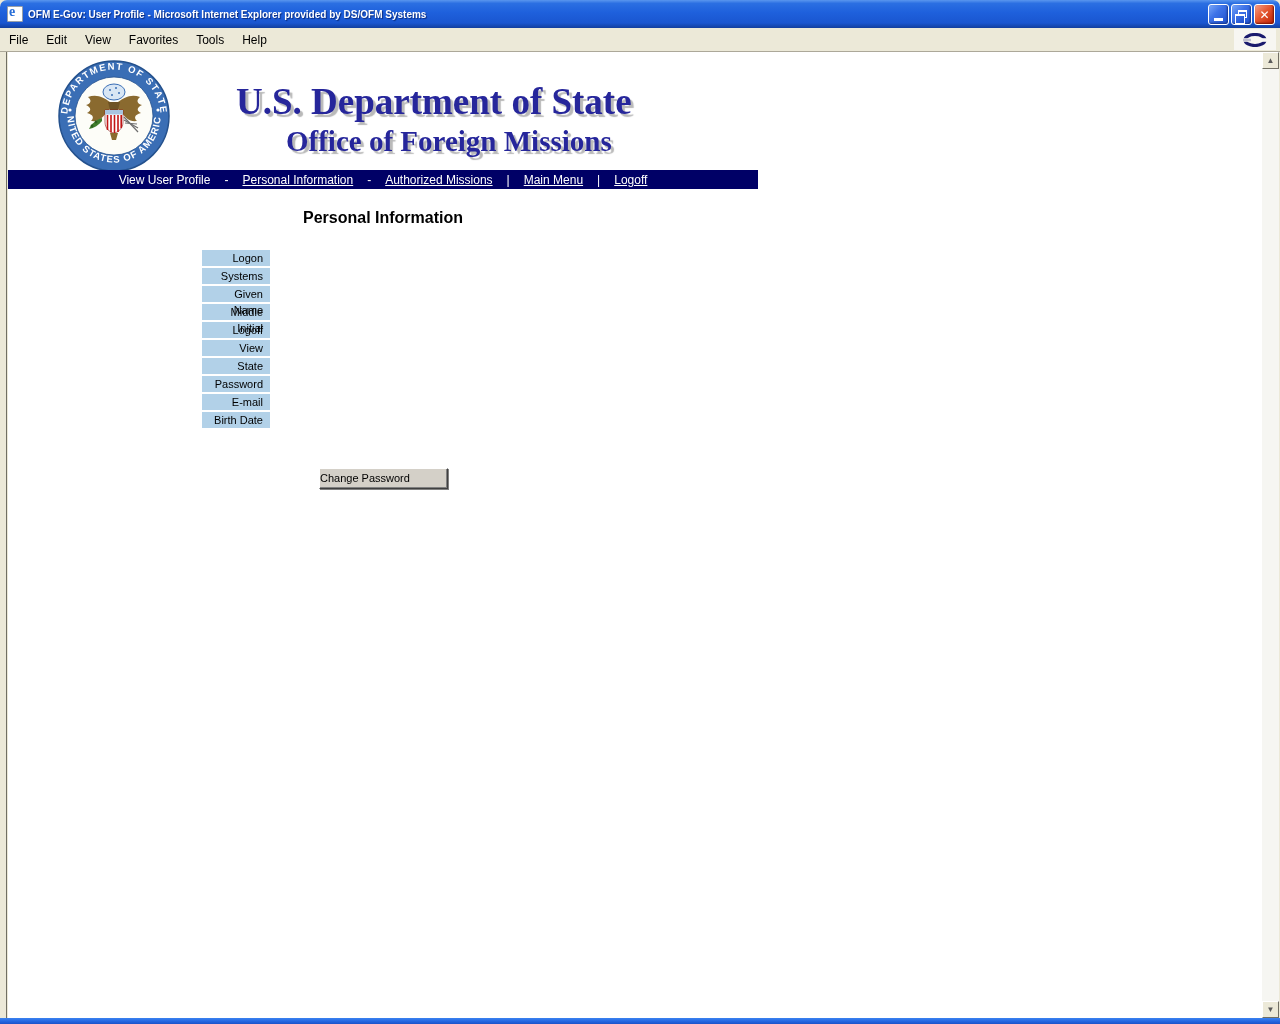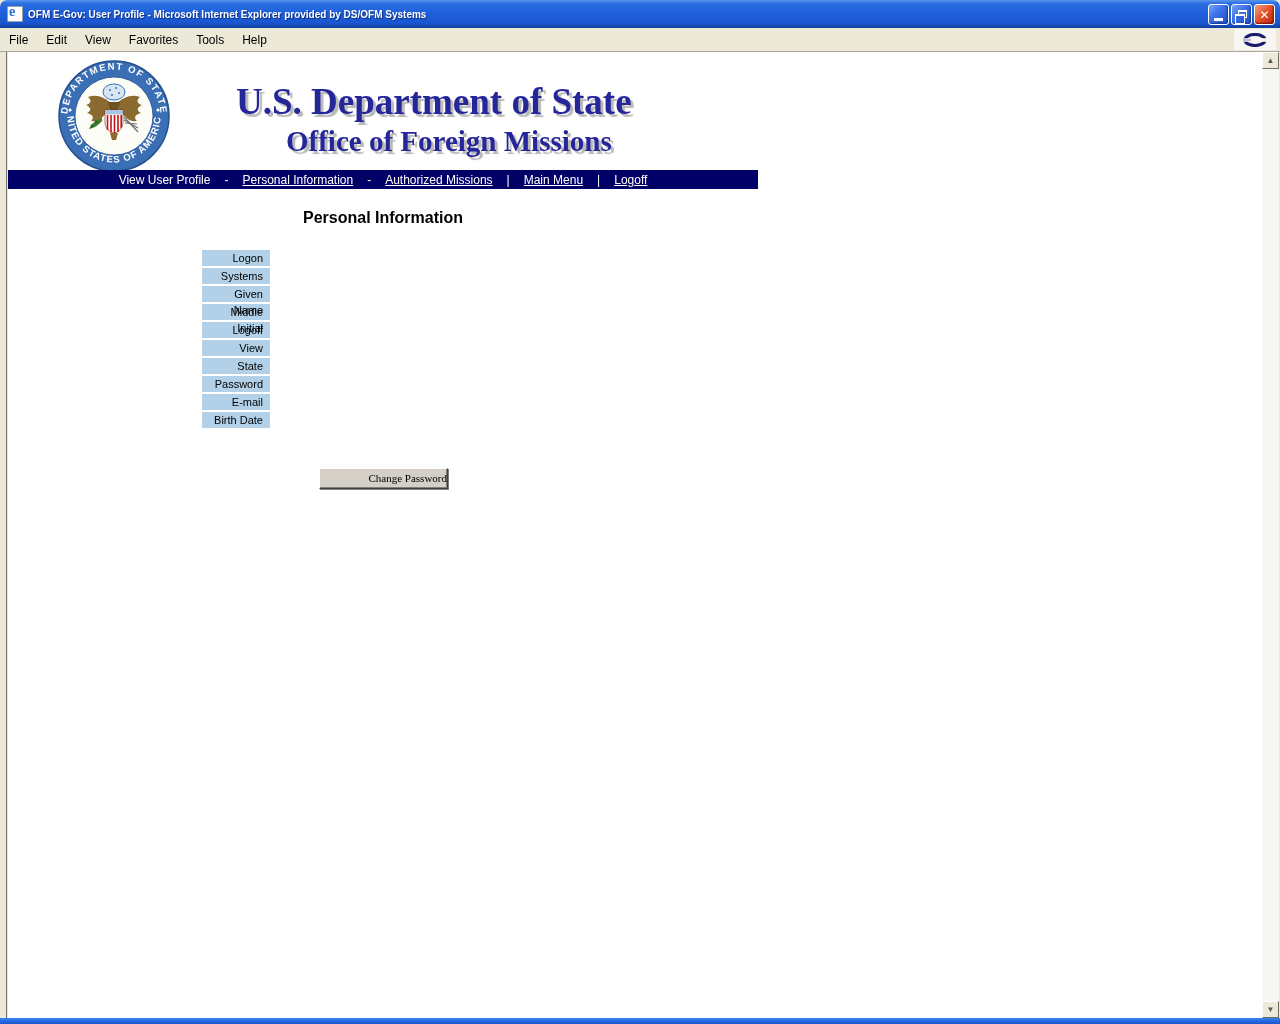--- a/index.html
+++ b/index.html
@@ -115,22 +115,22 @@
     font-size:11px; color:#000; text-align:right;
     line-height:16px; padding-right:7px;
   }
 
   .btn-change {
     position:absolute; left:311px; top:416px; width:129px; height:21px;
     background:#D4D0C8; color:#000; font-size:11px;
     border-top:1px solid #FFFFFF; border-left:1px solid #FFFFFF;
     border-right:1px solid #404040; border-bottom:1px solid #404040;
     box-shadow:inset -1px -1px 0 #808080, 1px 1px 0 #808080;
-    text-align:right; line-height:19px; cursor:pointer;
-    font-family:Liberation Serif, serif;
+    text-align:left; line-height:19px; cursor:pointer;
+    font-family:Liberation Sans, sans-serif;
   }
 
   
   .scrollbar {
     position:absolute; left:1262px; top:52px; width:17px; height:966px;
     background:#F6F6F2;
   }
   .sb-btn {
     position:absolute; left:0; width:17px; height:17px;
     background:#ECE9D8;

